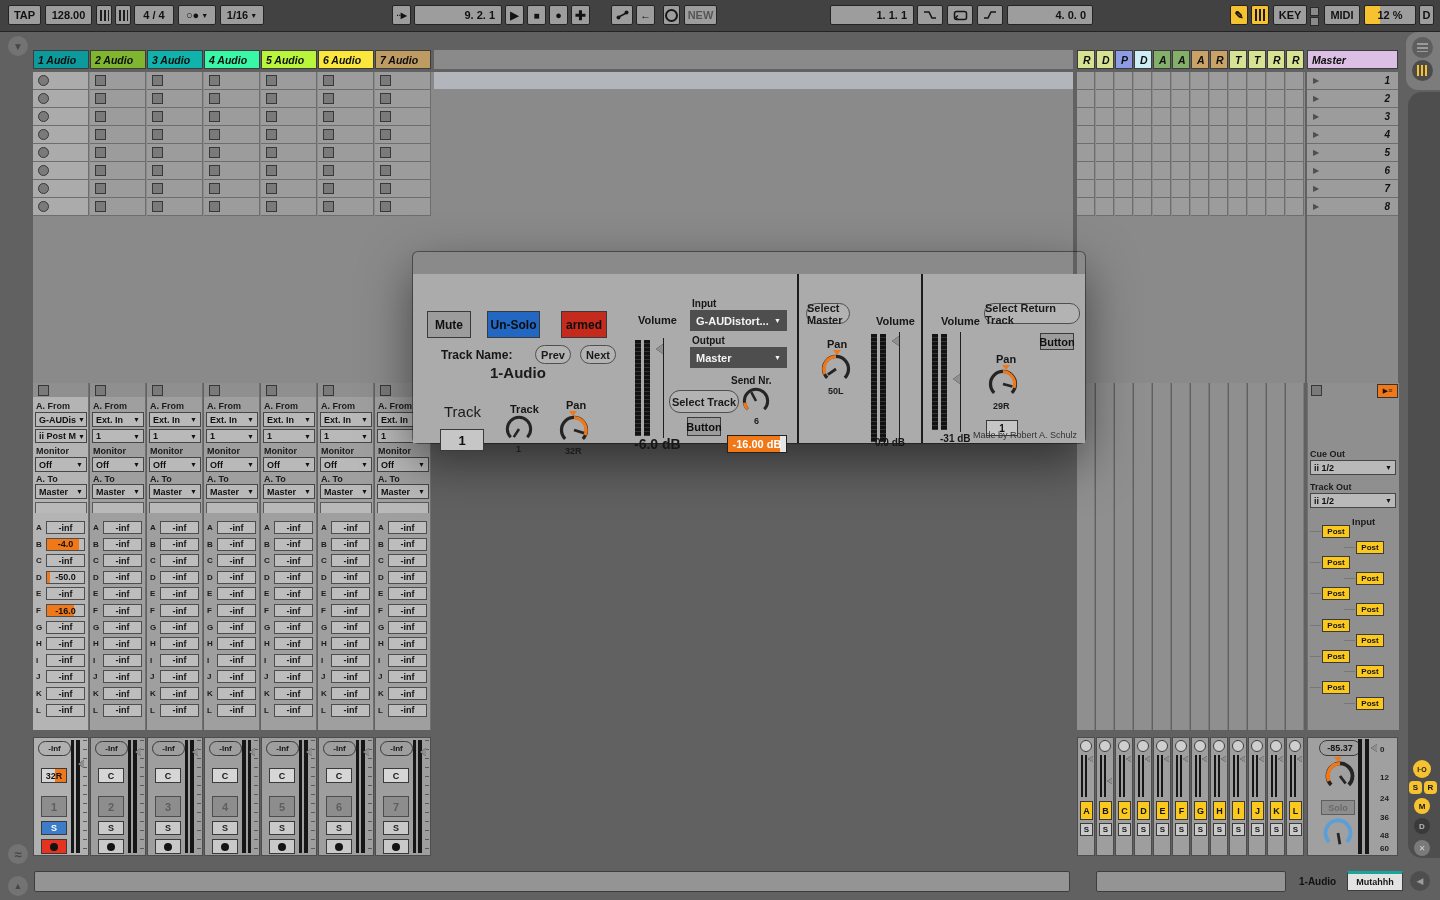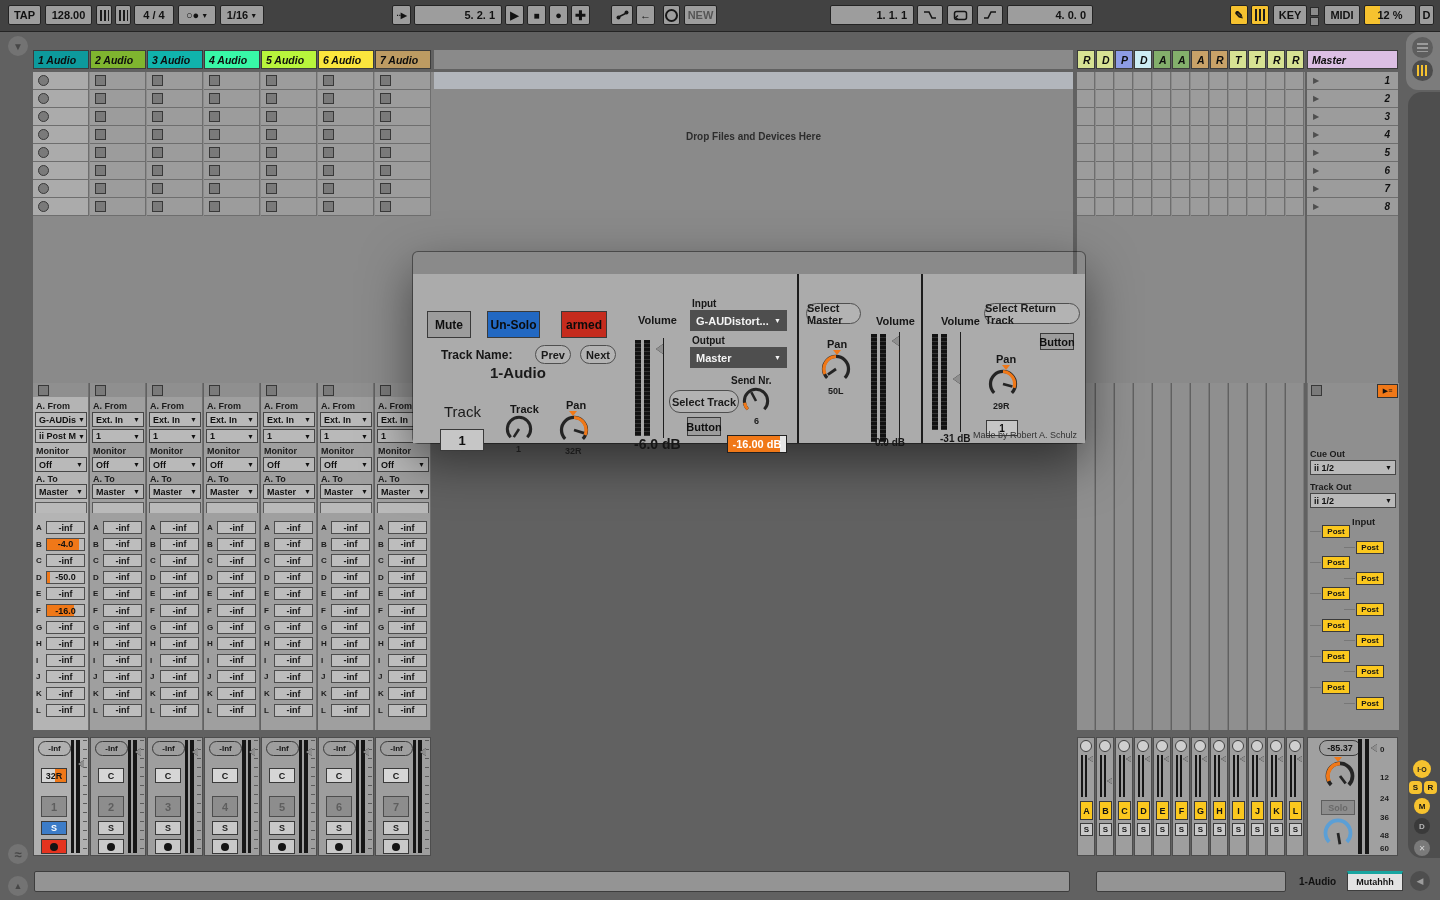--- a/index.html
+++ b/index.html
@@ -67,21 +67,21 @@
     <div class="tbx" style="left:178px;width:38px;">
         <span>○●</span>
         <span class="car">▼</span>
       </div>
     <div class="tbx" style="left:220px;width:44px;">
         <span>1/16</span>
         <span class="car">▼</span>
       </div>
 
     <div class="tbx" style="left:392px;width:19px;font-size:8px;">∙∙▶</div>
-    <div class="tbx" style="left:414px;width:88px;justify-content:flex-end;padding-right:6px;">5. 2. 1</div>
+    <div class="tbx" style="left:414px;width:88px;justify-content:flex-end;padding-right:6px;">9. 2. 1</div>
     <div class="tbx" style="left:505px;width:19px;">▶</div>
     <div class="tbx" style="left:527px;width:19px;font-size:10px;">■</div>
     <div class="tbx" style="left:549px;width:19px;">●</div>
     <div class="tbx" style="left:571px;width:19px;font-size:13px;">✚</div>
     <div class="tbx" style="left:611px;width:22px;">
       <svg width="13" height="10" viewBox="0 0 13 10">
           <circle cx="2.5" cy="7.5" r="2" fill="#161616"></circle>
           <circle cx="10.5" cy="2.5" r="2" fill="#161616"></circle>
           <line x1="3.5" y1="6.5" x2="9.5" y2="3.5" stroke="#161616" stroke-width="1.4"></line>
         </svg>
@@ -130,21 +130,20 @@
     </div>
   <div class="abs round" style="left:8px;top:844px;width:20px;height:20px;background:#737373;display:flex;align-items:center;justify-content:center;color:#474747;font-size:13px;font-weight:bold;">
       <span>≈</span>
     </div>
   <div class="abs round" style="left:8px;top:876px;width:20px;height:20px;background:#737373;display:flex;align-items:center;justify-content:center;color:#474747;font-size:9px;">
       <span>▲</span>
     </div>
 
   <div class="abs" style="left:33px;top:72px;width:1040px;height:311px;background:#8a8a8a;"></div>
   <div class="abs" style="left:434px;top:72px;width:639px;height:17px;background:#b2b6bc;"></div>
-  <div class="abs" style="left:434px;top:131px;width:639px;height:14px;text-align:center;font-size:10px;font-weight:bold;color:#2d2d2d;">Drop Files and Devices Here</div>
   <div class="abs" style="left:1077px;top:72px;width:228px;height:311px;background:#8a8a8a;"></div>
   <div class="abs" style="left:1307px;top:72px;width:91px;height:311px;background:#8a8a8a;"></div>
   <div class="abs" style="left:434px;top:50px;width:639px;height:19px;background:#8a8a8a;"></div>
   <div class="abs" style="left:1307px;top:383px;width:91px;height:347px;background:#8f8f8f;border-left:1px solid #707070;"></div>
 
   <div class="abs" style="left:1406px;top:32px;width:34px;height:58px;background:#7c7c7c;border-radius:12px 0 0 12px;"></div>
   <div class="abs round" style="left:1412px;top:37px;width:21px;height:21px;background:#5e5e5e;display:flex;align-items:center;justify-content:center;">
     <span style="width:11px;height:9px;background:repeating-linear-gradient(180deg,#9a9a9a 0 2px,transparent 2px 4px);"></span>
   </div>
   <div class="abs round" style="left:1412px;top:60px;width:21px;height:21px;background:#4c4c4c;display:flex;align-items:center;justify-content:center;">
@@ -1145,41 +1144,41 @@
             <path d="M4.93 19.07 A10 10 0 0 1 2.2 13.5" fill="none" stroke="#f07818" stroke-width="2.6"></path>
             <line x1="12" y1="12" x2="8" y2="4.5" stroke="#242424" stroke-width="2.2"></line>
           </svg>
       </div>
       <div class="lbl" style="left:341px;top:142px;">6</div>
       <div class="oval" style="left:256px;top:116px;width:70px;height:23px;">Select Track</div>
       <div class="btn3d" style="left:274px;top:143px;width:34px;height:19px;background:#9c9c9c;font-size:11px;">Button</div>
       <div class="btn3d" style="left:314px;top:161px;width:60px;height:18px;background:linear-gradient(90deg,#f07818 0 90%,#e5e5e5 90%);color:#fff;font-size:11px;border-color:#222;">-16.00 dB</div>
 
       <div class="divider" style="left:384px;top:0;height:169px;"></div>
-      <div class="oval" style="left:393px;top:29px;width:55px;height:21px;">Select Master</div>
+      <div class="oval" style="left:393px;top:29px;width:44px;height:21px;">Select Master</div>
       <div class="clbl" style="left:463px;top:41px;">Volume</div>
       <div class="clbl" style="left:414px;top:64px;">Pan</div>
       <div class="tridn abs" style="left:420px;top:76px;"></div>
       <div class="abs" style="left:408px;top:80px;">
         <svg width="30" height="30" viewBox="0 0 24 24">
             <path d="M4.93 19.07 A10 10 0 1 1 19.07 19.07" fill="none" stroke="#242424" stroke-width="2.6"></path>
             <path d="M12 2 A10 10 0 0 0 3.2 16" fill="none" stroke="#f07818" stroke-width="2.6"></path>
             <line x1="12" y1="12" x2="5.5" y2="16.5" stroke="#242424" stroke-width="2.2"></line>
           </svg>
       </div>
       <div class="lbl" style="left:415px;top:112px;">50L</div>
       <div class="abs bars" style="left:458px;top:60px;width:6px;height:108px;"></div>
       <div class="abs bars" style="left:467px;top:60px;width:6px;height:108px;"></div>
       <div class="vline" style="left:486px;top:58px;height:112px;"></div>
       <div class="tri abs" style="left:479px;top:62px;"></div>
       <div class="clbl" style="left:462px;top:163px;font-size:10px;">0.0 dB</div>
 
       <div class="divider" style="left:508px;top:0;height:169px;"></div>
       <div class="clbl" style="left:528px;top:41px;">Volume</div>
-      <div class="oval" style="left:571px;top:29px;width:96px;height:21px;">Select Return Track</div>
+      <div class="oval" style="left:571px;top:29px;width:96px;height:21px;border-radius:10px;">Select Return Track</div>
       <div class="btn3d" style="left:627px;top:59px;width:34px;height:17px;background:#9c9c9c;font-size:11px;">Button</div>
       <div class="abs bars" style="left:519px;top:60px;width:6px;height:96px;"></div>
       <div class="abs bars" style="left:528px;top:60px;width:6px;height:96px;"></div>
       <div class="vline" style="left:547px;top:58px;height:100px;"></div>
       <div class="tri abs" style="left:540px;top:100px;"></div>
       <div class="clbl" style="left:583px;top:79px;">Pan</div>
       <div class="tridn abs" style="left:589px;top:91px;"></div>
       <div class="abs" style="left:575px;top:95px;">
         <svg width="30" height="30" viewBox="0 0 24 24">
             <path d="M4.93 19.07 A10 10 0 1 1 19.07 19.07" fill="none" stroke="#242424" stroke-width="2.6"></path>

